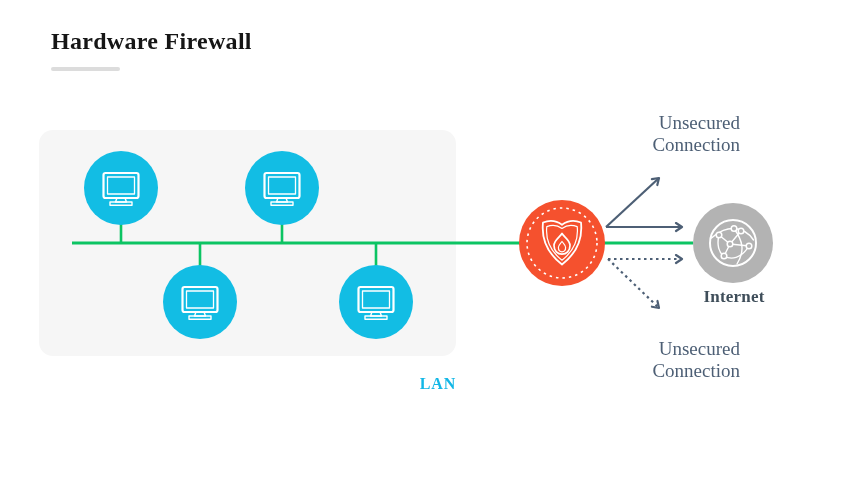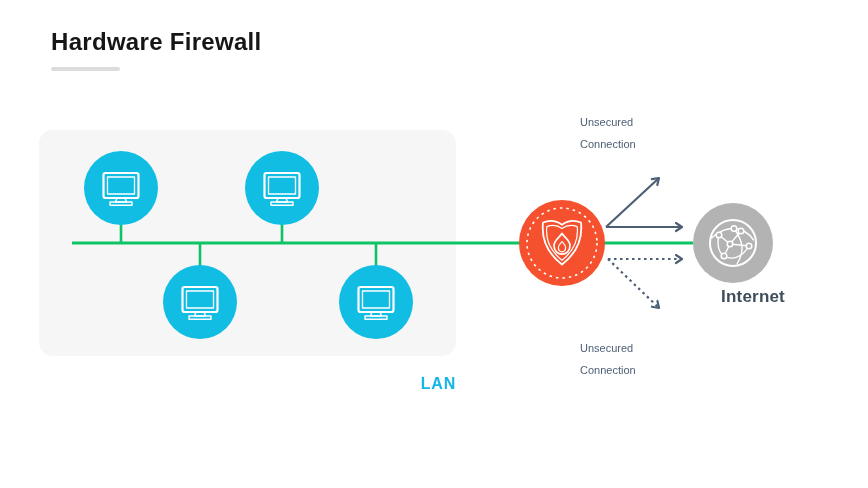--- a/index.html
+++ b/index.html
@@ -1,18 +1,18 @@
 <!DOCTYPE html>
 <html style="--c-cyan: #12bde4; --c-orange: #f5512e; --c-green: #0cc463; --c-slate: #4d5f75; --c-gray_circle: #b3b3b3; --c-lan_bg: #f6f6f6; --c-title: #161616; --c-underline: #dcdcdc; --c-lan_label: #12b7e6; --c-internet_label: #3f4e5a;"><head>
 <meta charset="utf-8">
 <style>
   html,body{margin:0;padding:0;background:#fff;}
   .canvas{
     position:relative;width:868px;height:488px;background:#fff;overflow:hidden;
-    font-family:Liberation Sans, sans-serif;
+    font-family:Liberation Serif, serif;
     border-radius:9px;
   }
   .title{
     position:absolute;left:51px;top:28px;margin:0;
     font-size:24px;font-weight:800;letter-spacing:.3px;color:var(--c-title,#161616);
   }
   .title-underline{
     position:absolute;left:51px;top:67px;width:69px;height:4px;
     background:var(--c-underline,#dcdcdc);border-radius:2px;
   }
@@ -23,27 +23,27 @@
   .node-computer-circle{fill:var(--c-cyan,#12bde4);}
   .fw-circle{fill:var(--c-orange,#f5512e);}
   .fw-dashed{stroke:#fff;fill:none;stroke-width:1.6;stroke-dasharray:2.5 4;}
   .inet-circle{fill:var(--c-gray_circle,#b3b3b3);}
   .icon-line{stroke:#fff;fill:none;stroke-linecap:round;stroke-linejoin:round;}
   .node-dot{fill:var(--c-gray_circle,#b3b3b3);stroke:#fff;stroke-width:1.5;}
   .arrow{stroke:var(--c-slate,#4d5f75);stroke-width:2.2;fill:none;}
   .arrow.dotted{stroke-dasharray:2.5 3.5;}
   .arrowhead{stroke:var(--c-slate,#4d5f75);stroke-width:2.2;fill:none;stroke-linecap:round;stroke-linejoin:round;}
   .label-unsecured{
-    position:absolute;left:580px;width:160px;text-align:left;
-    color:var(--c-slate,#4d5f75);font-size:11px;line-height:21.5px;font-weight:400;
+    position:absolute;left:580px;width:160px;text-align:right;
+    color:var(--c-slate,#4d5f75);font-size:19px;line-height:21.5px;font-weight:400;
   }
   .label-unsecured.top{top:112px;}
   .label-unsecured.bottom{top:338px;}
   .label-internet{
-    position:absolute;left:683px;top:287px;width:102px;text-align:right;
+    position:absolute;left:683px;top:287px;width:102px;text-align:center;
     font-size:17px;font-weight:700;color:var(--c-internet_label,#3f4e5a);letter-spacing:.2px;
   }
   .label-lan{
     position:absolute;left:39px;top:375px;width:417px;text-align:right;
     font-size:16px;font-weight:700;color:var(--c-lan_label,#12b7e6);letter-spacing:.8px;
   }
 </style>
 </head>
 <body>
 

